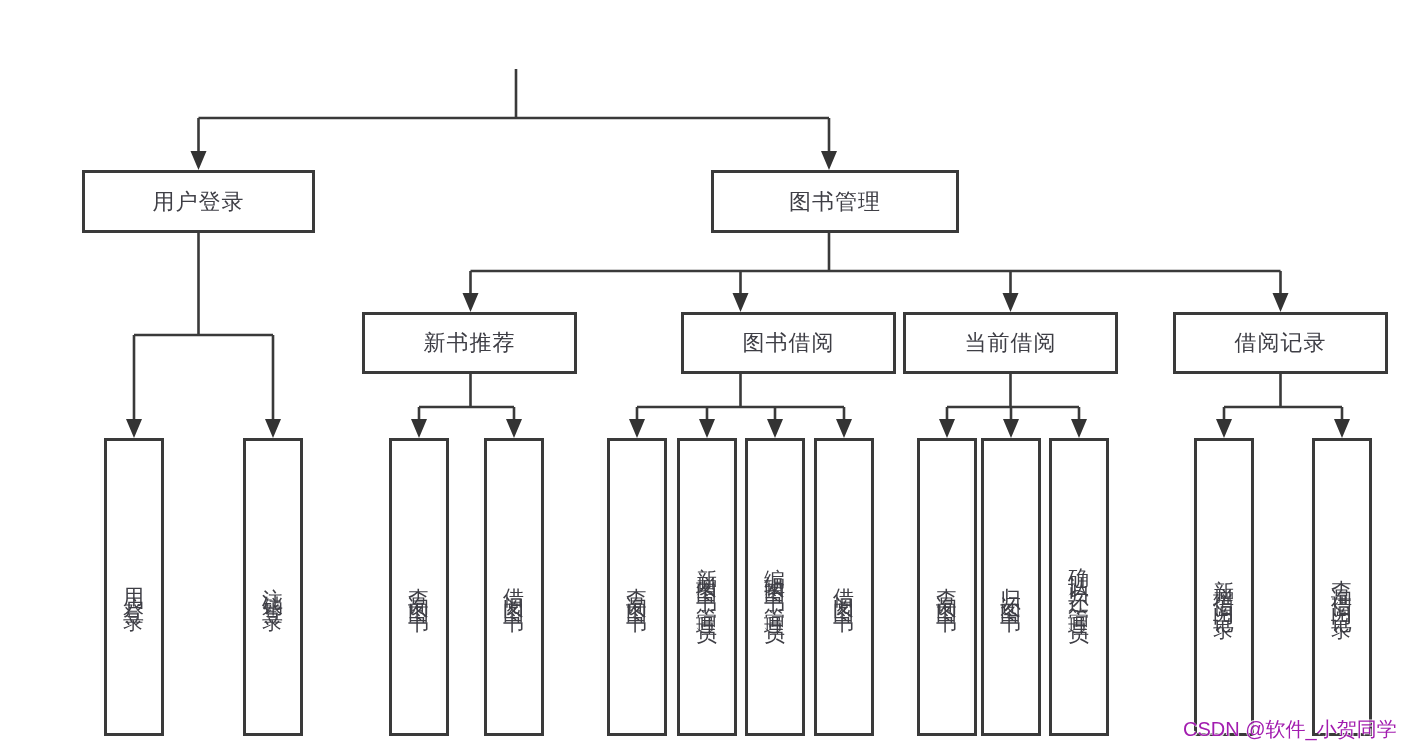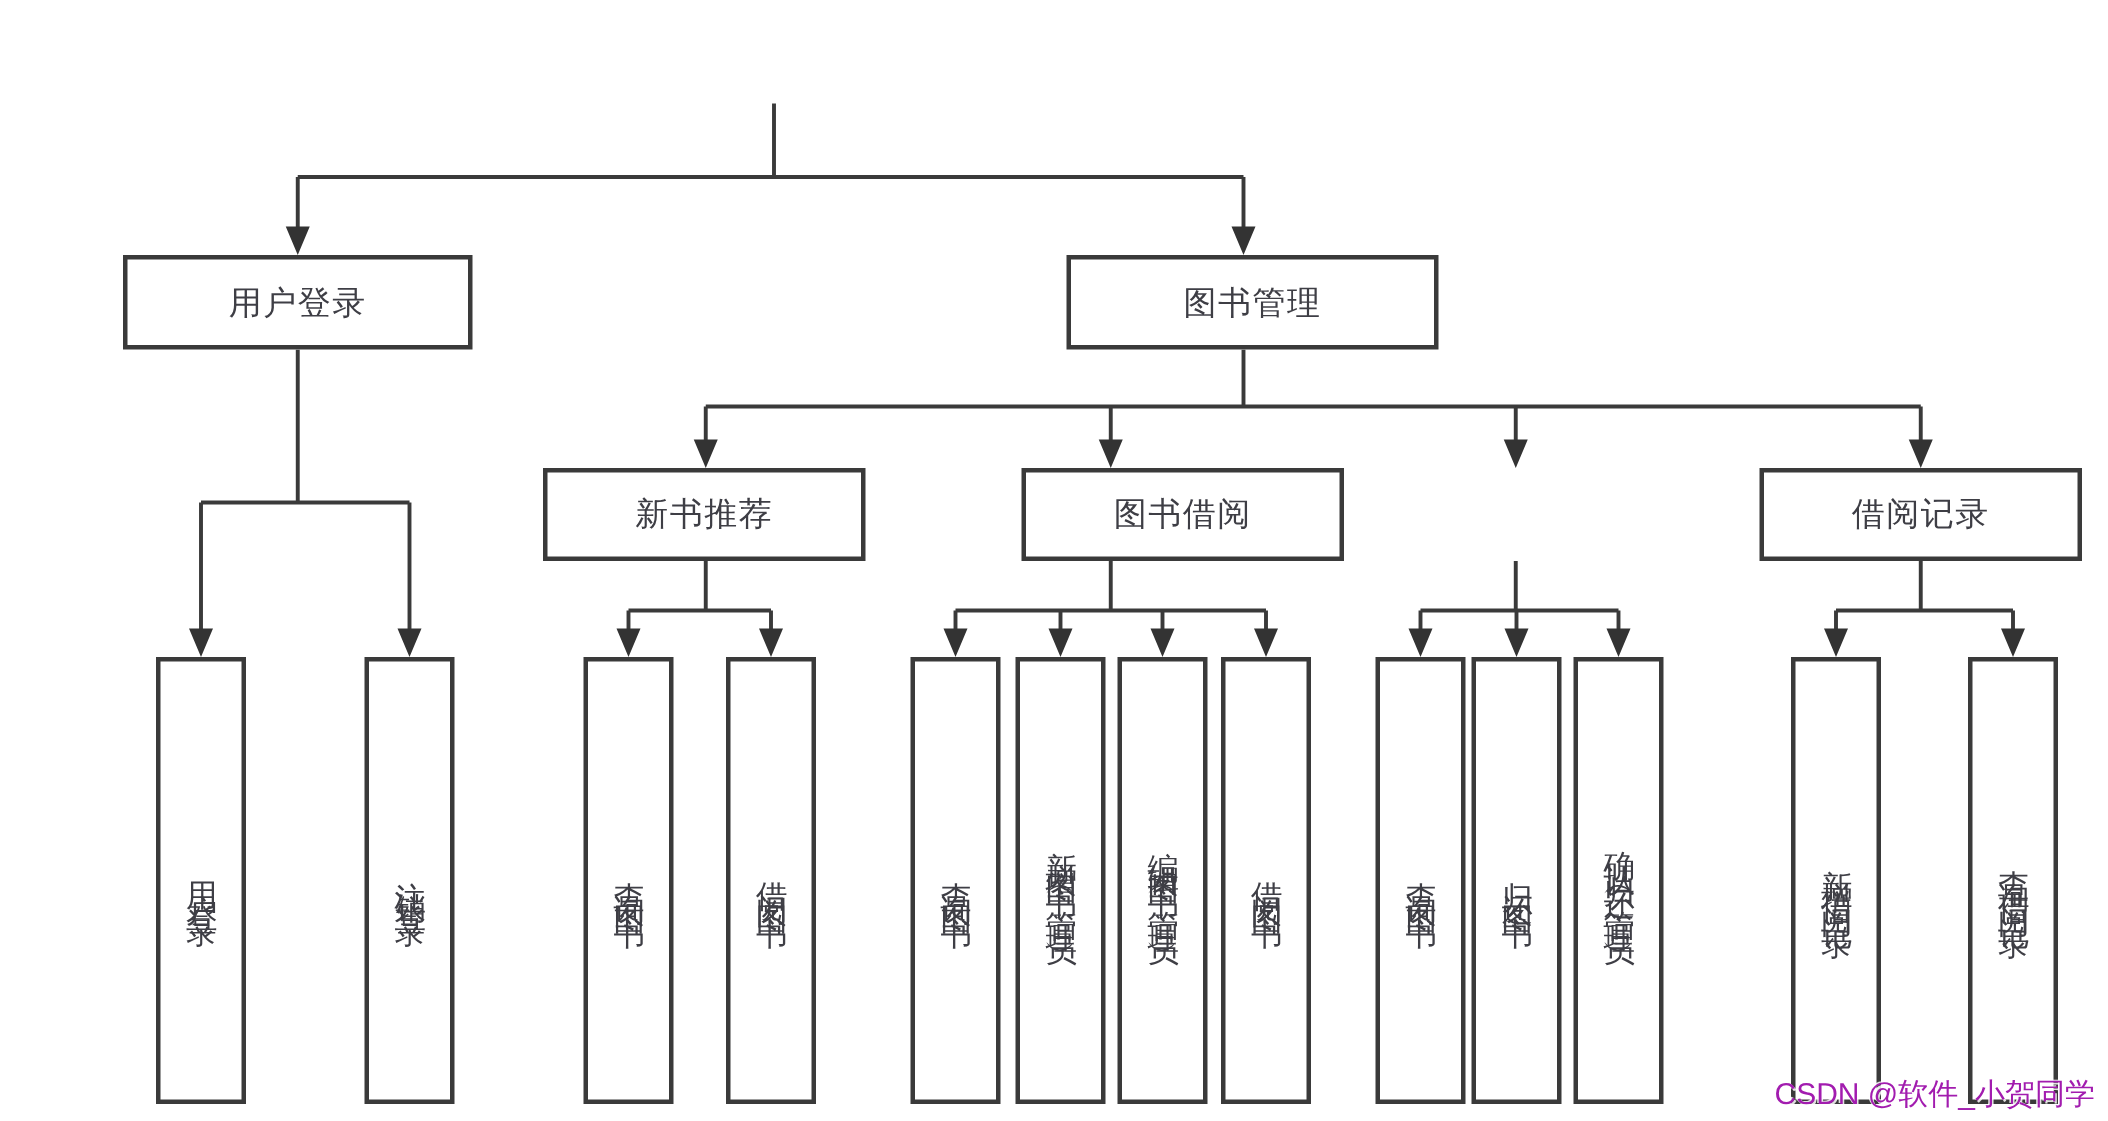--- a/index.html
+++ b/index.html
@@ -102,20 +102,23 @@
   <div class="box b-l2b">
     <span class="hlabel">图书管理</span>
   </div>
 
   <div class="box b-l3 b-l3a">
     <span class="hlabel">新书推荐</span>
   </div>
   <div class="box b-l3 b-l3b">
     <span class="hlabel">图书借阅</span>
   </div>
+  <div class="box b-l3 b-l3c">
+    <span class="hlabel">当前借阅</span>
+  </div>
   <div class="box b-l3 b-l3d">
     <span class="hlabel">借阅记录</span>
   </div>
 
   <div class="box b-leaf b-f01">
     <span class="vlabel">用户登录</span>
   </div>
   <div class="box b-leaf b-f02">
     <span class="vlabel">注销登录</span>
   </div>

